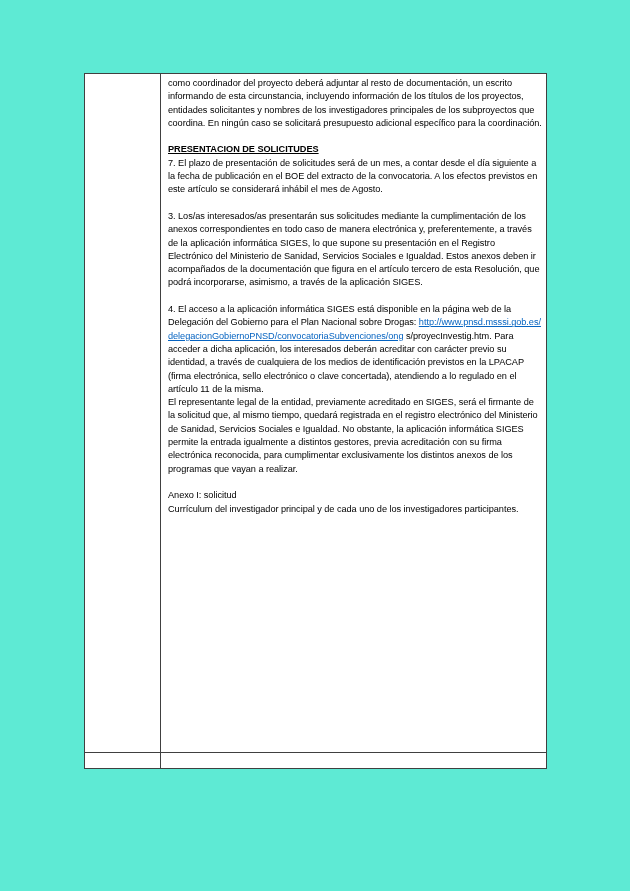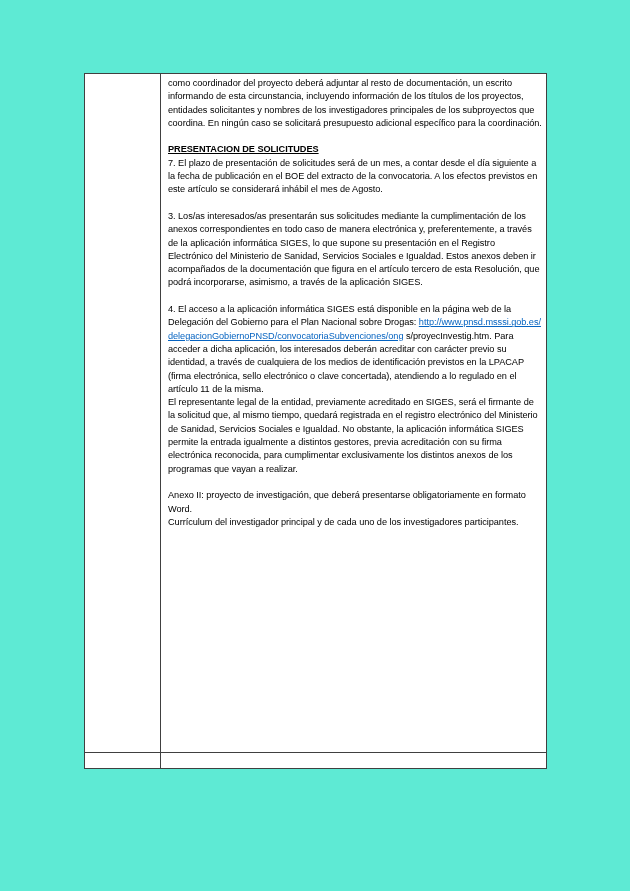--- a/index.html
+++ b/index.html
@@ -51,20 +51,20 @@
           <p class="doc">como coordinador del proyecto deberá adjuntar al resto de documentación, un escrito informando de esta circunstancia, incluyendo información de los títulos de los proyectos, entidades solicitantes y nombres de los investigadores principales de los subproyectos que coordina. En ningún caso se solicitará presupuesto adicional específico para la coordinación.</p>
           <div class="spacer"></div>
           <p class="doc heading">PRESENTACION DE SOLICITUDES</p>
           <p class="doc">7. El plazo de presentación de solicitudes será de un mes, a contar desde el día siguiente a la fecha de publicación en el BOE del extracto de la convocatoria. A los efectos previstos en este artículo se considerará inhábil el mes de Agosto.</p>
           <div class="spacer"></div>
           <p class="doc">3. Los/as interesados/as presentarán sus solicitudes mediante la cumplimentación de los anexos correspondientes en todo caso de manera electrónica y, preferentemente, a través de la aplicación informática SIGES, lo que supone su presentación en el Registro Electrónico del Ministerio de Sanidad, Servicios Sociales e Igualdad. Estos anexos deben ir acompañados de la documentación que figura en el artículo tercero de esta Resolución, que podrá incorporarse, asimismo, a través de la aplicación SIGES.</p>
           <div class="spacer"></div>
           <p class="doc"><span>4. El acceso a la aplicación informática SIGES está disponible en la página web de la Delegación del Gobierno para el Plan Nacional sobre Drogas: </span><a class="doc-link" href="#" style="color: rgb(5, 99, 193);">http://www.pnsd.msssi.gob.es/delegacionGobiernoPNSD/convocatoriaSubvenciones/ong</a><span> s/proyecInvestig.htm. Para acceder a dicha aplicación, los interesados deberán acreditar con carácter previo su identidad, a través de cualquiera de los medios de identificación previstos en la LPACAP (firma electrónica, sello electrónico o clave concertada), atendiendo a lo regulado en el artículo 11 de la misma.</span></p>
           <p class="doc">El representante legal de la entidad, previamente acreditado en SIGES, será el firmante de la solicitud que, al mismo tiempo, quedará registrada en el registro electrónico del Ministerio de Sanidad, Servicios Sociales e Igualdad. No obstante, la aplicación informática SIGES permite la entrada igualmente a distintos gestores, previa acreditación con su firma electrónica reconocida, para cumplimentar exclusivamente los distintos anexos de los programas que vayan a realizar.</p>
           <div class="spacer"></div>
-          <p class="doc">Anexo II: proyecto de investigación, que deberá presentarse obligatoriamente en formato Word.</p>
+          <p class="doc">Anexo I: solicitud</p>
           <p class="doc">Currículum del investigador principal y de cada uno de los investigadores participantes.</p>
         </div>
     </div>
     <div class="cell cell-bl"></div>
     <div class="cell cell-br"></div>
   </div>
 </div>
 
 </body></html>

